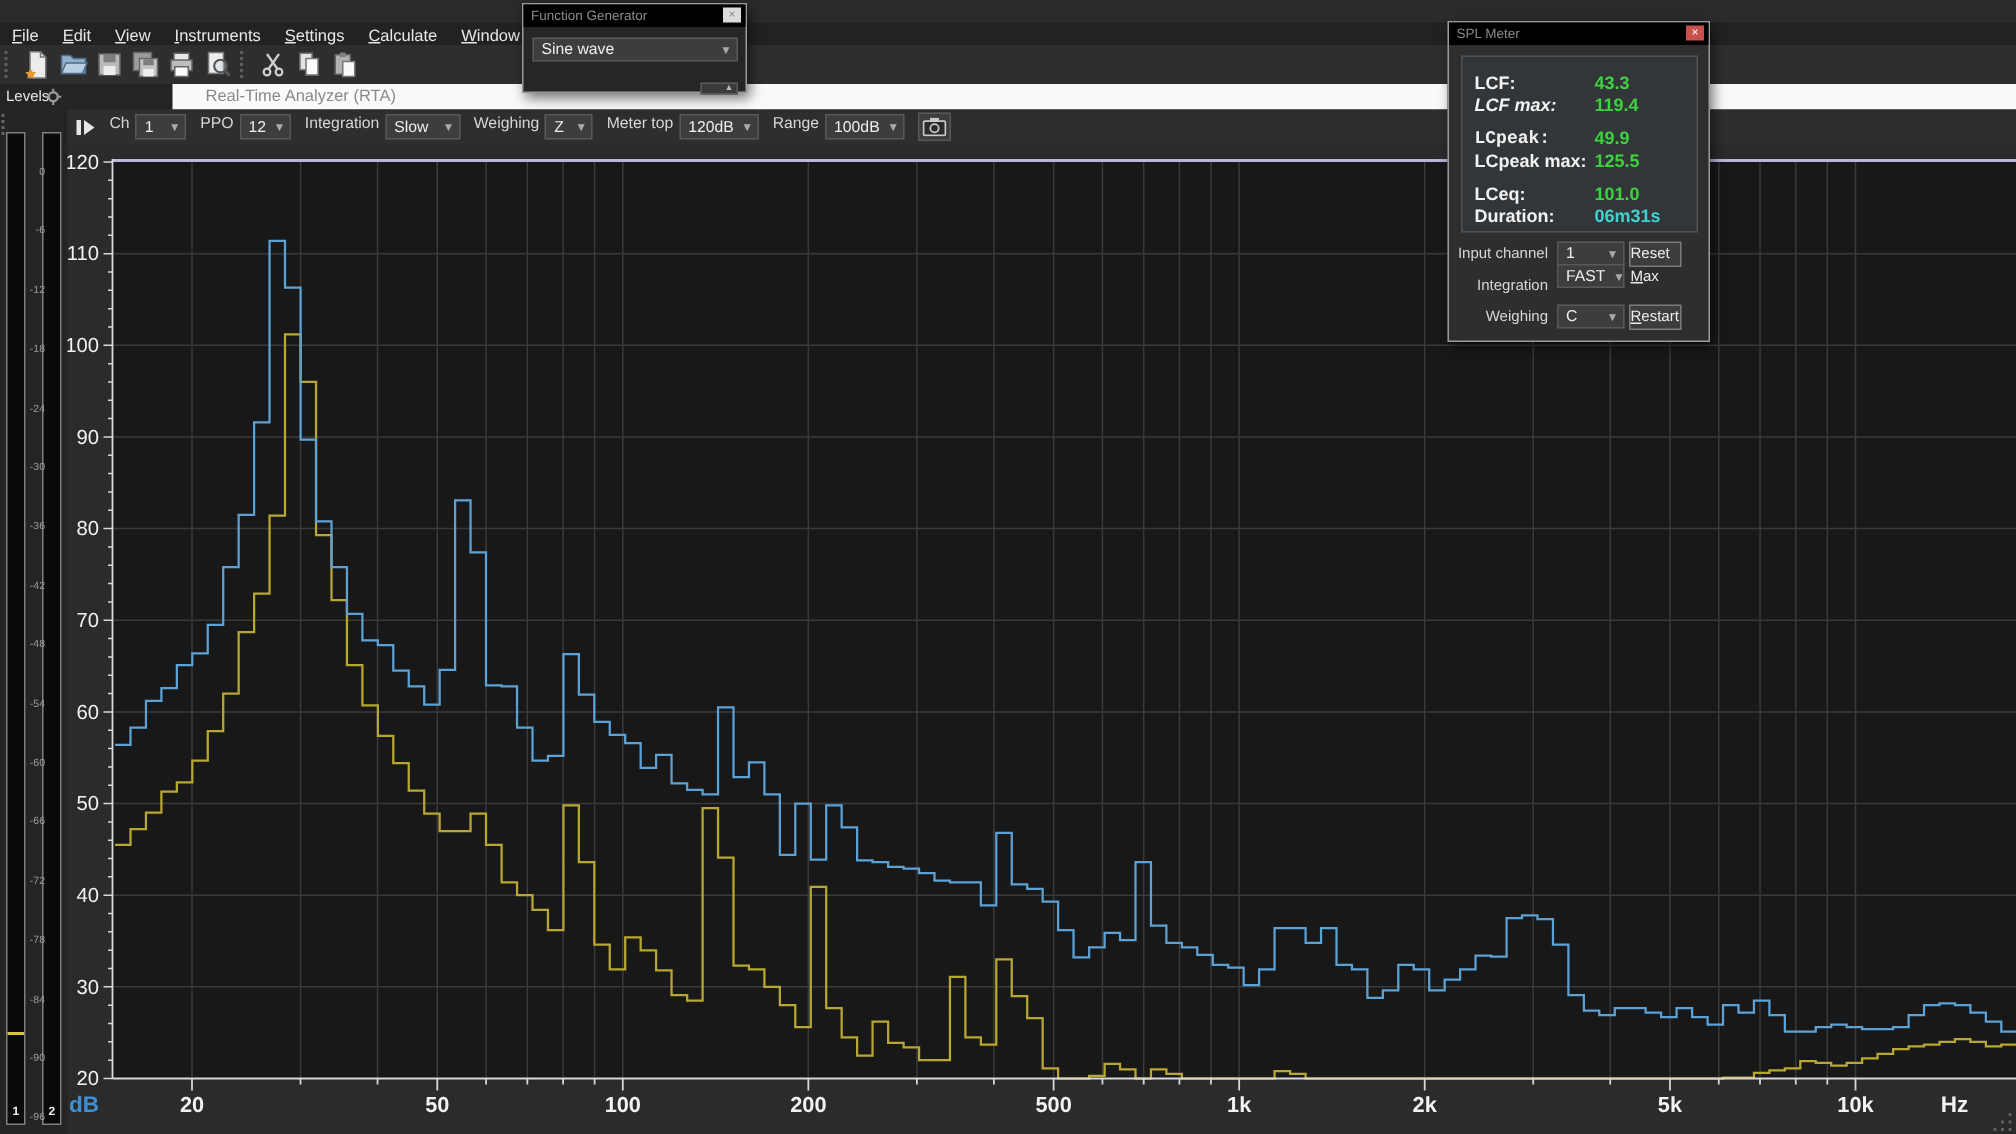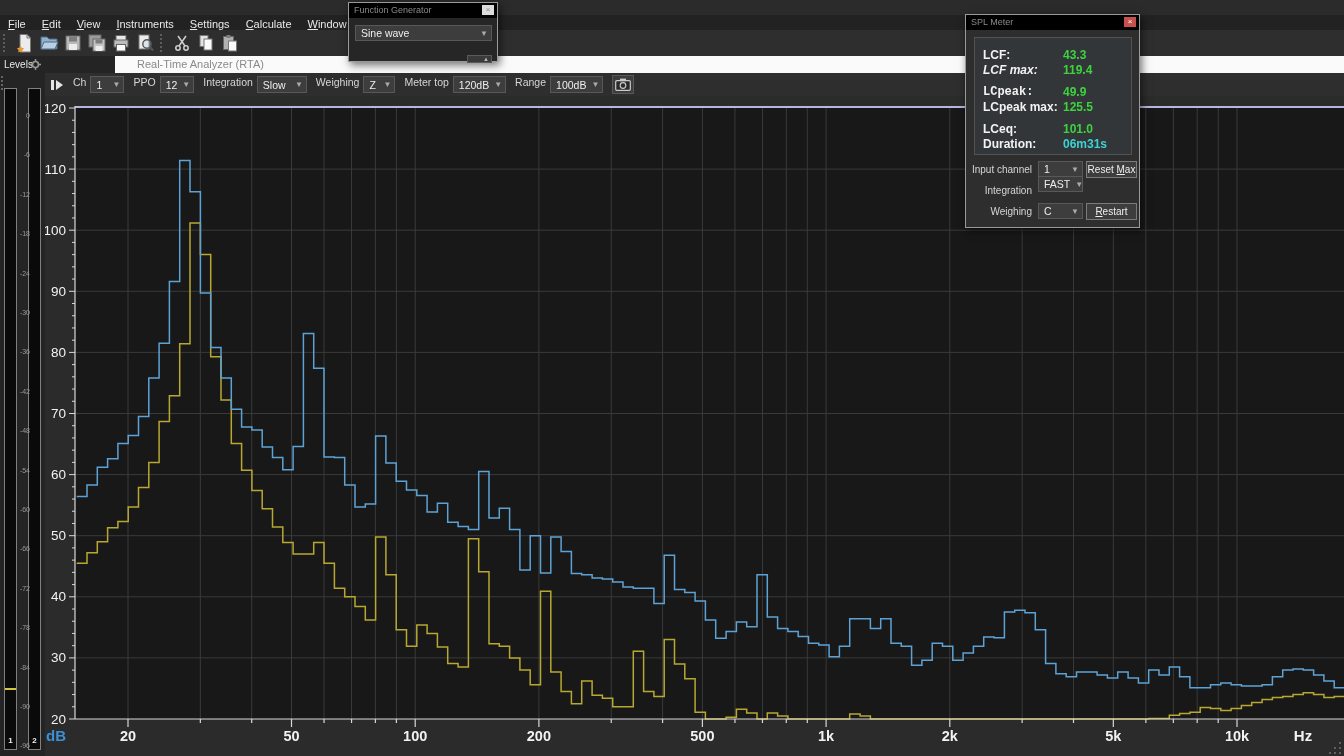--- a/index.html
+++ b/index.html
@@ -50,21 +50,21 @@
   .closebox{position:absolute;right:3px;top:2px;width:12px;height:10px;font-size:8px;line-height:10px;text-align:center;}
   .fg{left:348px;top:2px;width:150px;height:60px;background:#262626;}
   .fg-combo{position:absolute;left:6px;top:22px;width:137px;height:16px;}
   .fg-frag{position:absolute;left:118px;top:52px;width:25px;height:8px;background:#3a3a3a;border:1px solid #5a5a5a;box-sizing:border-box;font-size:6px;color:#bbb;text-align:right;line-height:6px;padding-right:2px;}
   .spl{left:965px;top:14px;width:175px;height:214px;background:#2e2e2e;}
   .spl-panel{position:absolute;left:8px;top:22px;width:158px;height:118px;background:#323639;border:1px solid #4e5356;box-sizing:border-box;}
   .spl-row-label{position:absolute;left:8px;font-size:12px;font-weight:bold;color:#f2f2f2;}
   .spl-row-value{position:absolute;left:88px;font-size:12px;font-weight:bold;}
   .spl-ctl-label{position:absolute;width:66px;text-align:right;font-size:10px;color:#d6d6d6;}
   .spl-combo{position:absolute;left:72px;width:45px;height:16px;}
-  .spl-btn{position:absolute;left:120px;width:51px;height:17px;background:#3d3d3d;border:1px solid #7a7a7a;color:#eeeeee;font-size:10px;text-align:center;line-height:15px;box-sizing:border-box;}
+  .spl-btn{position:absolute;left:120px;width:35px;height:17px;background:#3d3d3d;border:1px solid #7a7a7a;color:#eeeeee;font-size:10px;line-height:15px;box-sizing:border-box;}
   
   .rgrip{right:2px;bottom:2px;width:14px;height:12px;}
 </style>
 </head>
 <body>
 
 <div class="screen">
 
 
   <div class="abs menubar" id="menubar"><span class="mi"><u>F</u>ile</span><span class="mi"><u>E</u>dit</span><span class="mi"><u>V</u>iew</span><span class="mi"><u>I</u>nstruments</span><span class="mi"><u>S</u>ettings</span><span class="mi"><u>C</u>alculate</span><span class="mi"><u>W</u>indow</span><span class="mi"><u>H</u>elp</span></div>

